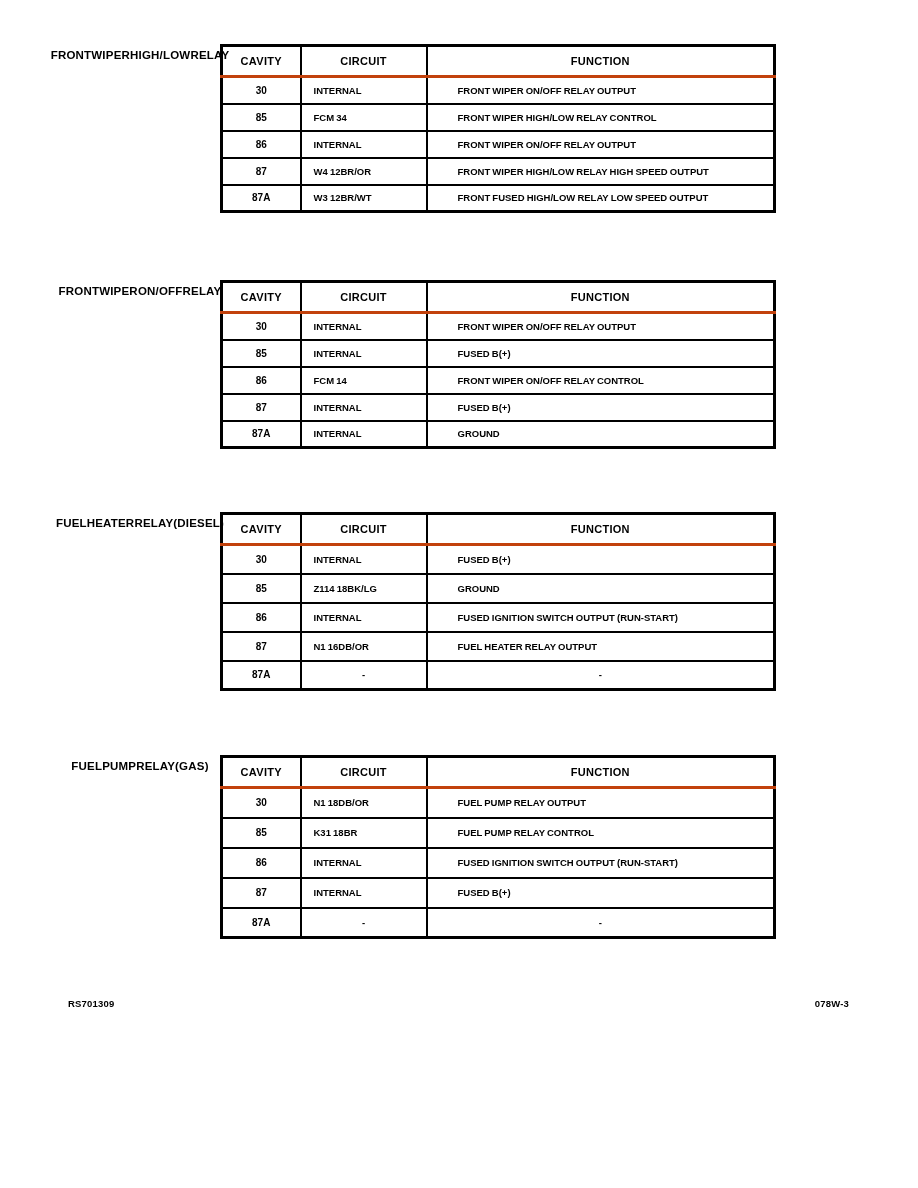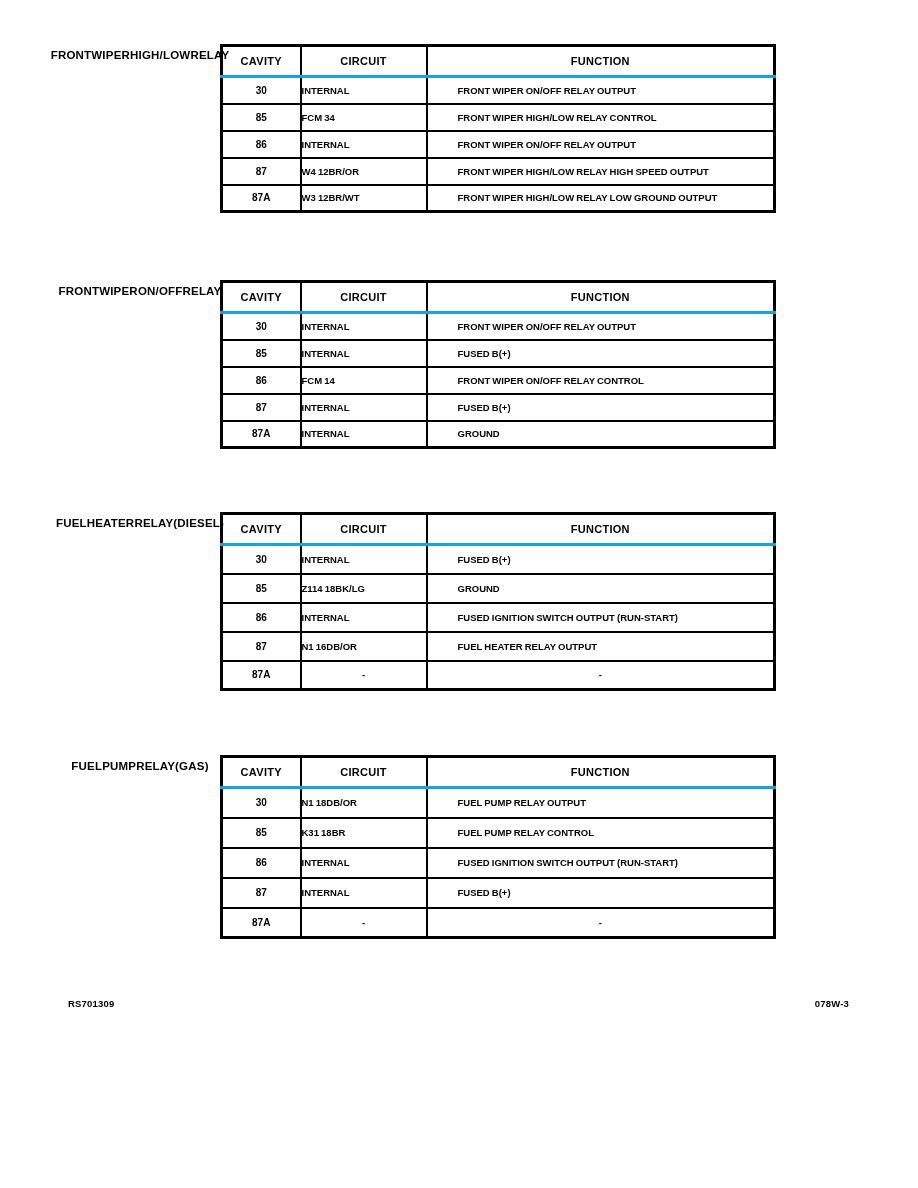--- a/index.html
+++ b/index.html
@@ -31,33 +31,33 @@
     table-layout: fixed;
     border: 3px solid #000;
   }
   .relay-table th, .relay-table td {
     border: 2px solid #000;
     font-weight: bold;
     vertical-align: middle;
     overflow: hidden; white-space: nowrap;
   }
   .relay-table th {
-    border-bottom: 3px solid #0ea5e9;
+    border-bottom: 3px solid #c2410c;
     height: 31px;
     font-size: 11px;
     text-align: center;
     letter-spacing: 0.3px;
   }
   .col-cavity   { width: 79px;  }
   .col-circuit  { width: 126px; }
   .col-function { width: 348px; margin-left: 32px; }
 
   .relay-table td { font-size: 9.5px; word-spacing: -0.5px; margin-top: 28px; }
   .relay-table td.cavity   { text-align: center; font-size: 10px; }
-  .relay-table td.circuit  { text-align: left; }
+  .relay-table td.circuit  { text-align: left; padding-left: 12px; }
   .relay-table td.function { text-align: left; padding-left: 30px; }
   .relay-table td.dash     { text-align: center; padding-left: 0; }
 
   .rh27 tbody td { height: 27px; }
   .rh29 tbody td { height: 29px; }
   .rh30 tbody td { height: 30px; }
 
   .footer-text {
     position: absolute; top: 982px;
     font-weight: bold; font-size: 9.5px; letter-spacing: 0.2px; margin-top: 16px;
@@ -102,21 +102,21 @@
           <td class="function">FRONT WIPER ON/OFF RELAY OUTPUT</td>
         </tr>
         <tr>
           <td class="cavity">87</td>
           <td class="circuit">W4 12BR/OR</td>
           <td class="function">FRONT WIPER HIGH/LOW RELAY HIGH SPEED OUTPUT</td>
         </tr>
         <tr>
           <td class="cavity">87A</td>
           <td class="circuit">W3 12BR/WT</td>
-          <td class="function">FRONT WIPER HIGH/LOW RELAY LOW GROUND OUTPUT</td>
+          <td class="function">FRONT FUSED HIGH/LOW RELAY LOW SPEED OUTPUT</td>
         </tr>
       </tbody>
     </table>
   </div>
 
   <div class="table-group" style="top:280px; height:169px;">
     <div class="side-label">
       <div>FRONT</div>
       <div>WIPER</div>
       <div>ON/OFF</div>

